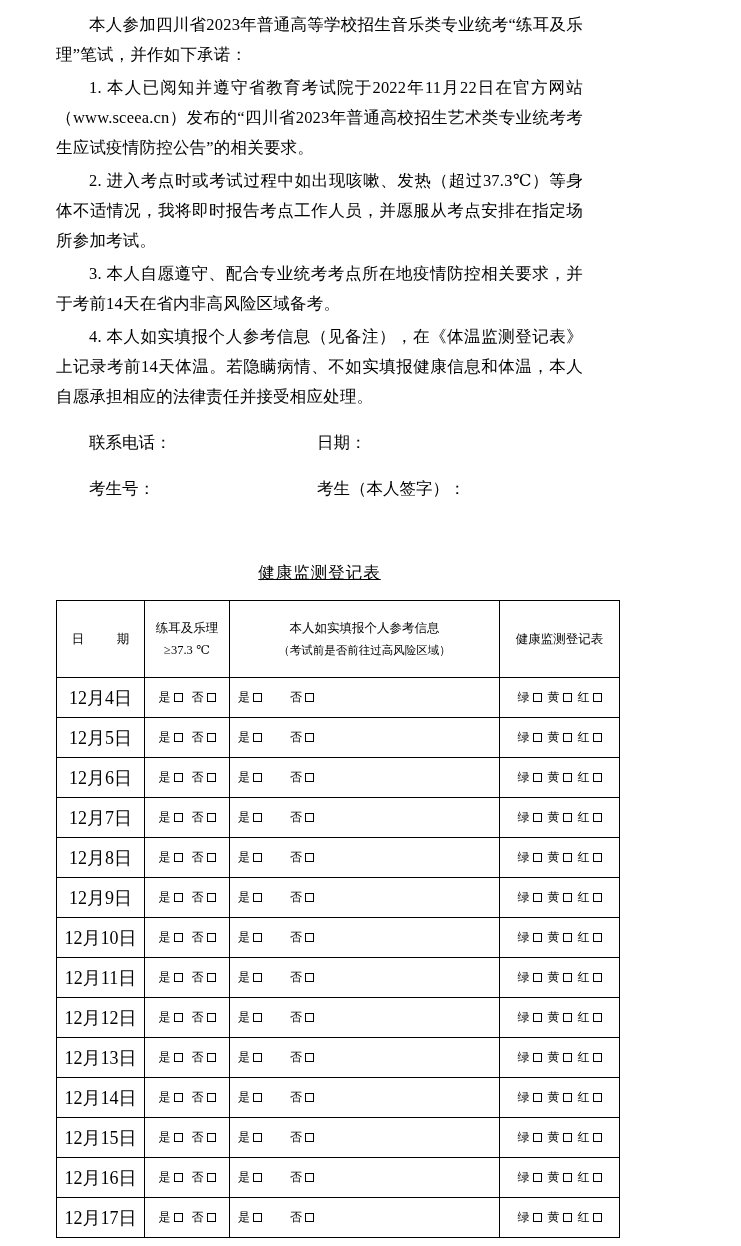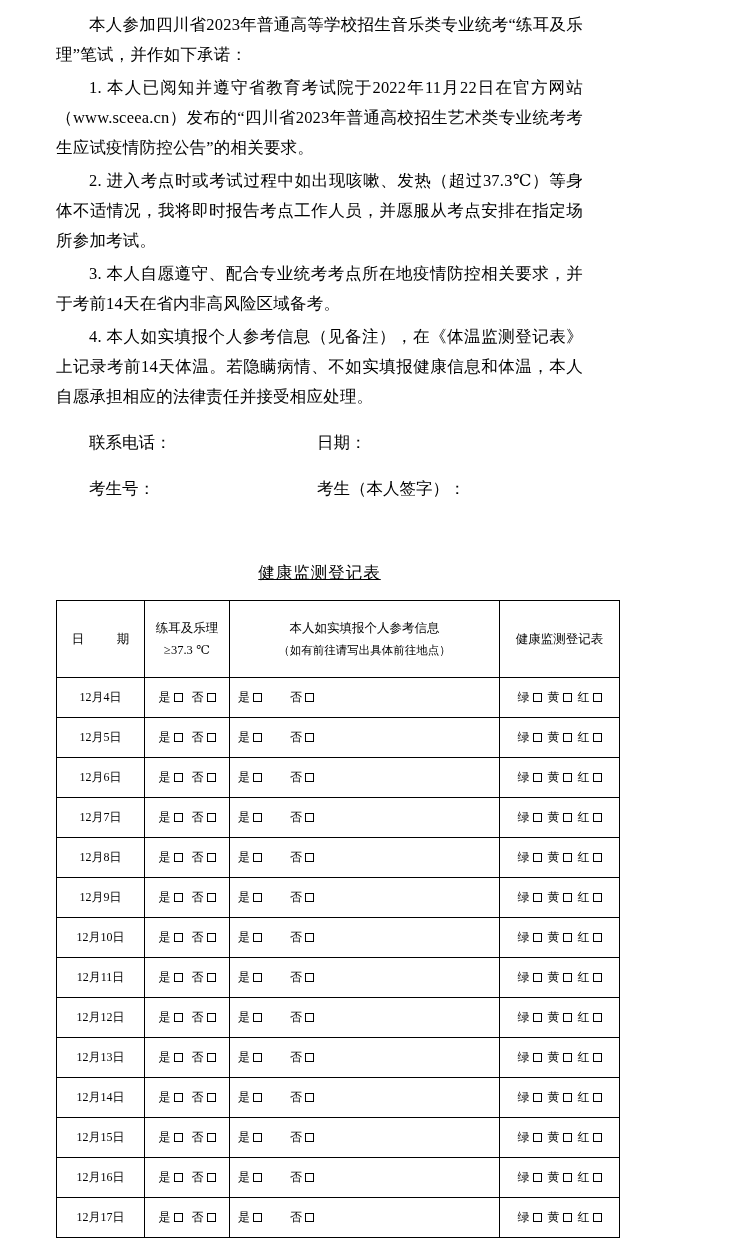--- a/index.html
+++ b/index.html
@@ -85,21 +85,21 @@
     letter-spacing: 10px;
     padding-left: 10px;
   }
   thead .sub {
     font-size: 11.5px;
   }
   tbody td {
     height: 39px;
   }
   .datecell {
-    font-size: 12px;
+    font-size: 18px;
   }
   .opts {
     display: flex;
     justify-content: center;
     align-items: center;
     gap: 9px;
     font-size: 12px;
   }
   .opt {
     white-space: nowrap;
@@ -190,21 +190,21 @@
       <tr>
         <td>
           <div class="th-date">日　期</div>
         </td>
         <td>
           <div>练耳及乐理</div>
           <div>≥37.3 ℃</div>
         </td>
         <td>
           <div>本人如实填报个人参考信息</div>
-          <div class="sub">（如有前往请写出具体前往地点）</div>
+          <div class="sub">（考试前是否前往过高风险区域）</div>
         </td>
         <td>
           <div>健康监测登记表</div>
         </td>
       </tr>
     </thead>
     <tbody id="table-body">
         <tr>
           <td>
             <div class="datecell">12月4日</div>

